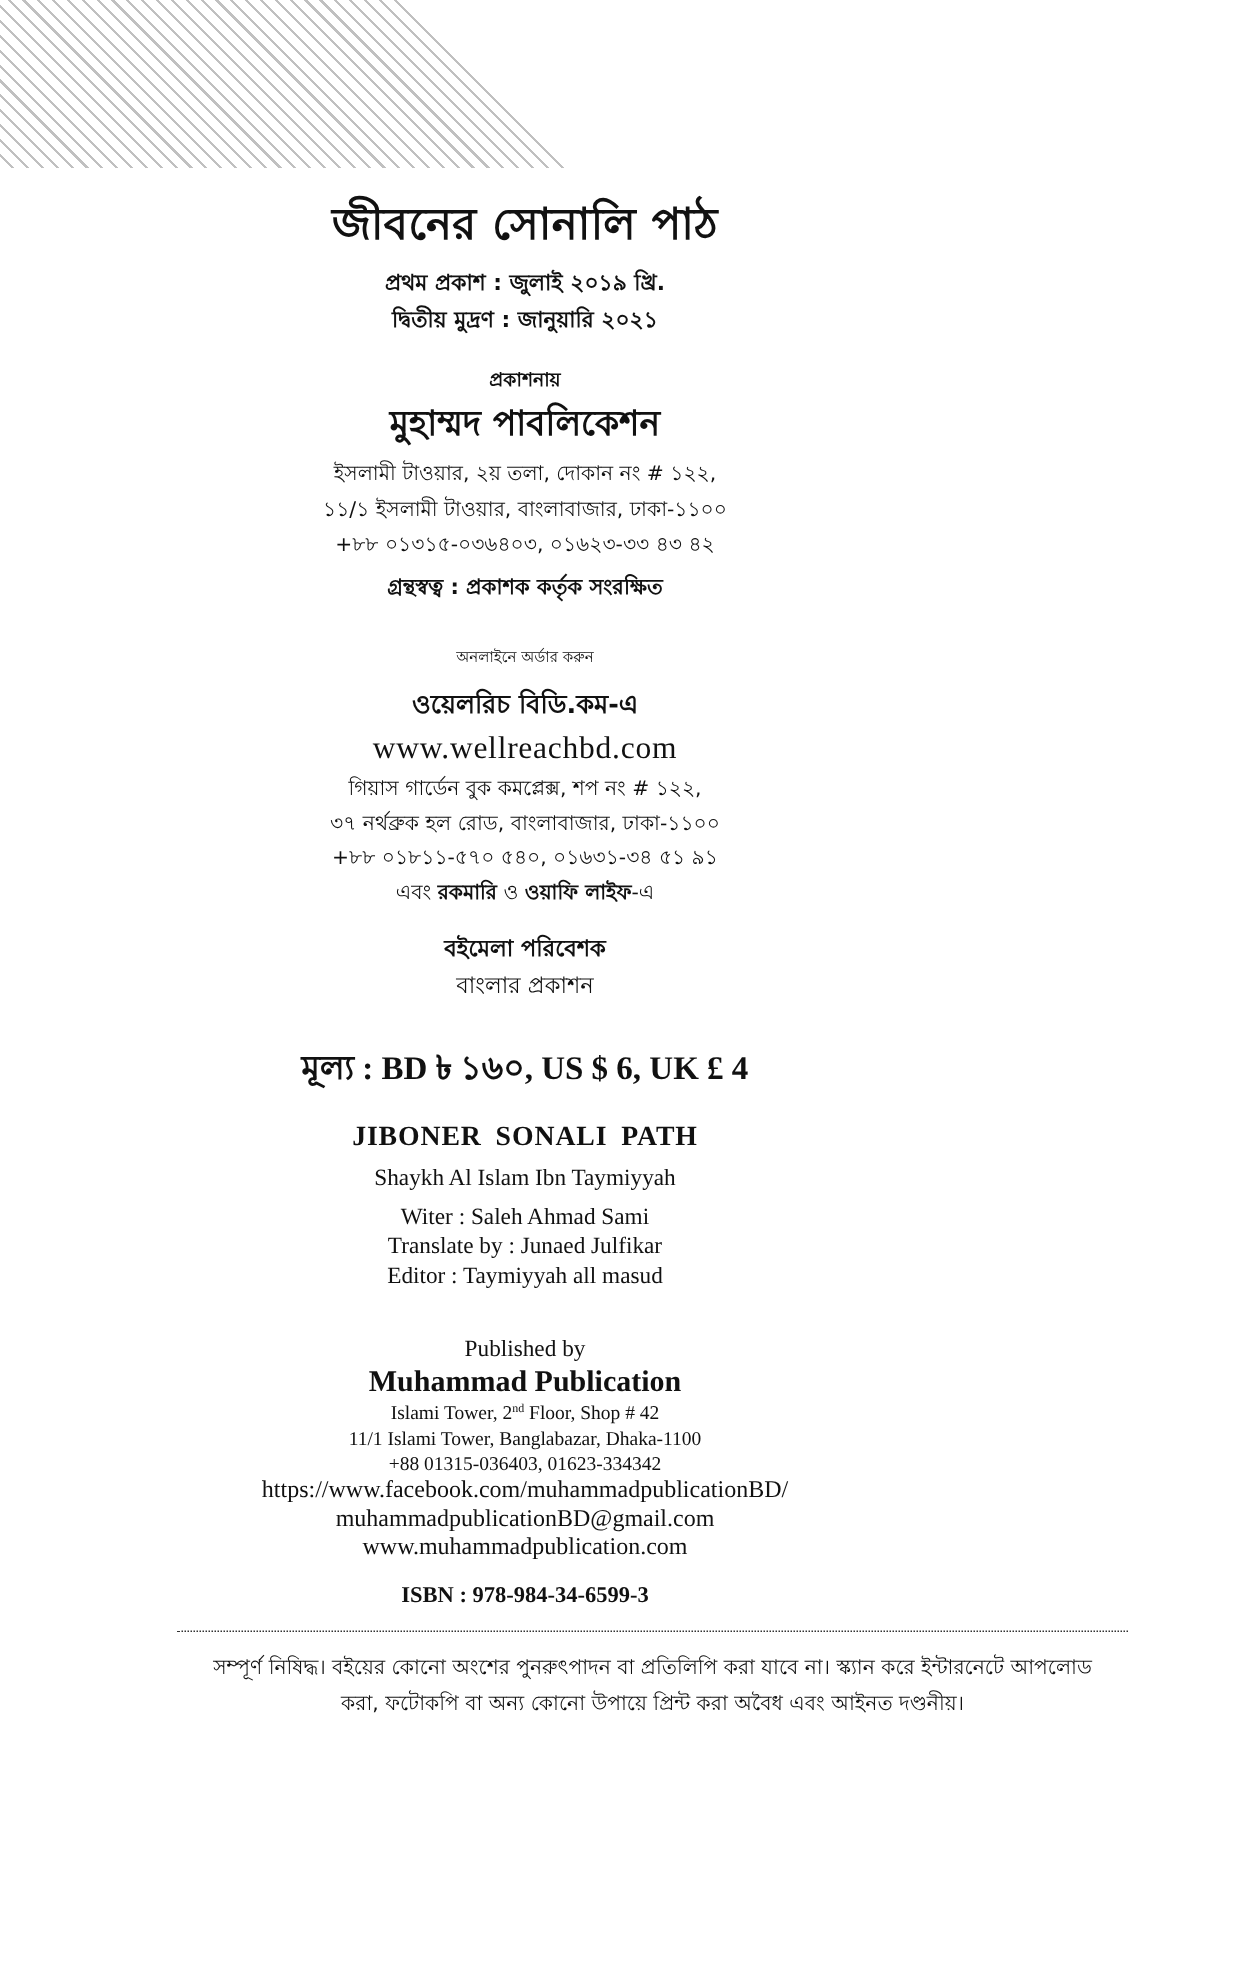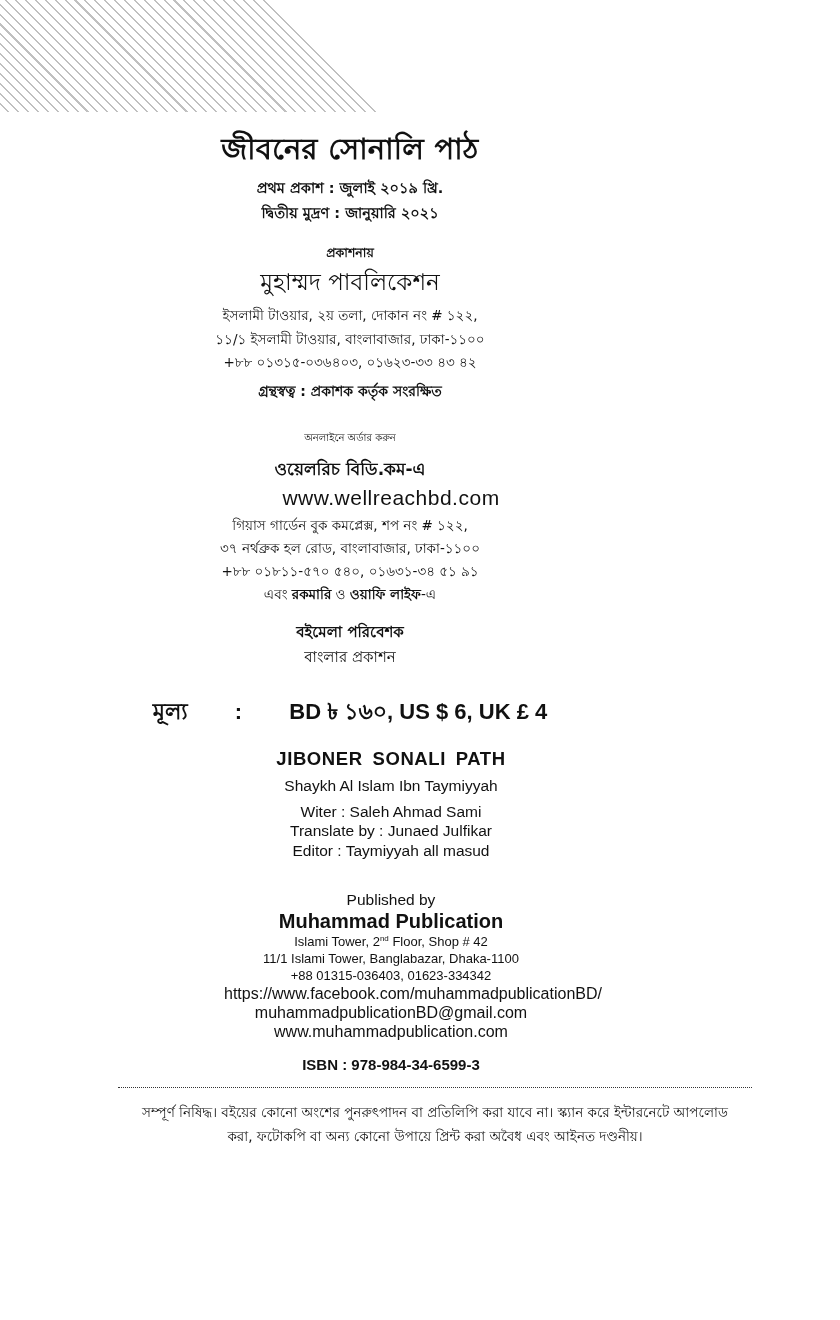--- a/index.html
+++ b/index.html
@@ -40,31 +40,30 @@
       position: absolute;
       left: 0;
       width: 700px;
       text-align: center;
       white-space: nowrap;
     }
     .bn {
       font-family: "DejaVu Sans", sans-serif;
     }
     .en {
-      font-family: Liberation Sans, sans-serif;
-      margin-left: 41px;
+      font-family: Liberation Serif, serif;
     }
     .b { font-weight: bold; }
 
     .title { top: 126px; font-size: 29px; font-weight: bold; letter-spacing: 0.3px; }
     .ed1 { top: 177px; font-size: 14.5px; font-weight: bold; }
     .ed2 { top: 202px; font-size: 14.5px; font-weight: bold; }
 
     .pub-label { top: 244px; font-size: 12.5px; font-weight: bold; }
-    .pub-name { top: 264px; font-size: 23px; font-weight: normal; }
+    .pub-name { top: 264px; font-size: 23px; font-weight: bold; }
     .pub-addr1 { top: 305px; font-size: 13.5px; }
     .pub-addr2 { top: 329px; font-size: 13.5px; }
     .pub-phone { top: 352px; font-size: 13.5px; }
     .copyright-bn { top: 380px; font-size: 14px; font-weight: bold; }
 
     .online-label { top: 430px; font-size: 10px; }
     .wr-name { top: 456px; font-size: 17px; font-weight: bold; }
     .wr-url { top: 486px; font-size: 21px; letter-spacing: 0.5px; }
     .wr-addr1 { top: 515px; font-size: 13.5px; }
     .wr-addr2 { top: 538px; font-size: 13.5px; }
@@ -81,21 +80,21 @@
     .en-writer { top: 803px; font-size: 15.5px; }
     .en-translator { top: 822px; font-size: 15.5px; }
     .en-editor { top: 842px; font-size: 15.5px; }
 
     .en-pubby { top: 891px; font-size: 15.5px; }
     .en-pubname { top: 910px; font-size: 20px; font-weight: bold; }
     .en-addr1 { top: 934px; font-size: 13px; }
     .en-addr1 sup { font-size: 8px; vertical-align: 5px; line-height: 0; }
     .en-addr2 { top: 951px; font-size: 13px; }
     .en-phone { top: 968px; font-size: 13px; }
-    .en-fb { top: 985px; font-size: 16px; padding-left: 22px; }
+    .en-fb { top: 985px; font-size: 16px; }
     .en-email { top: 1004px; font-size: 16px; }
     .en-web { top: 1023px; font-size: 16px; }
     .en-isbn { top: 1056px; font-size: 15px; font-weight: bold; }
 
     .dotted {
       position: absolute;
       left: 118px;
       top: 1087px;
       width: 634px;
       border-top: 1.5px dotted #333333;

